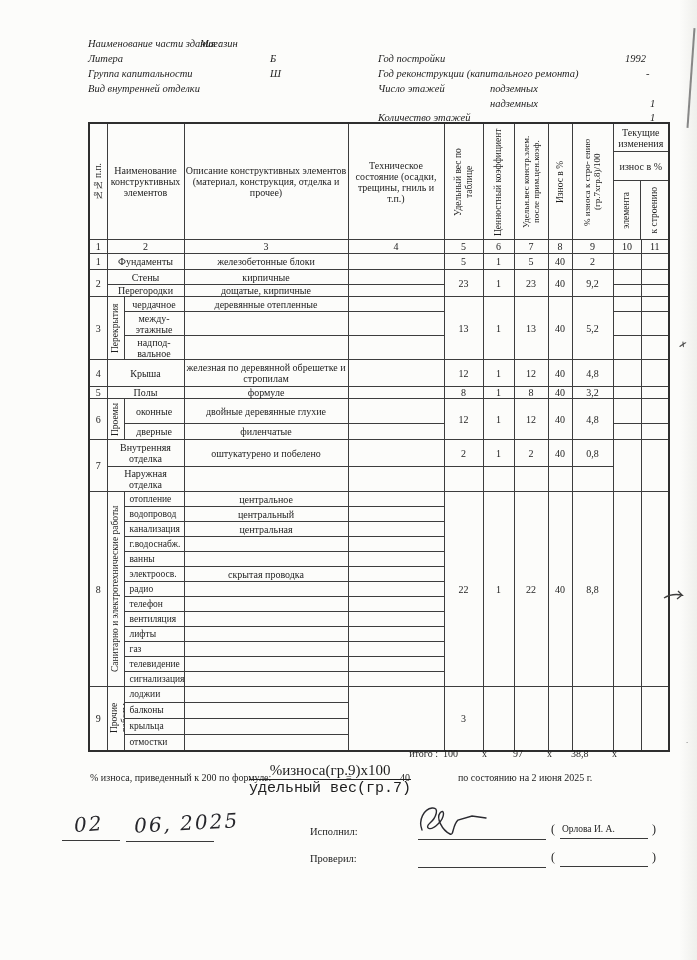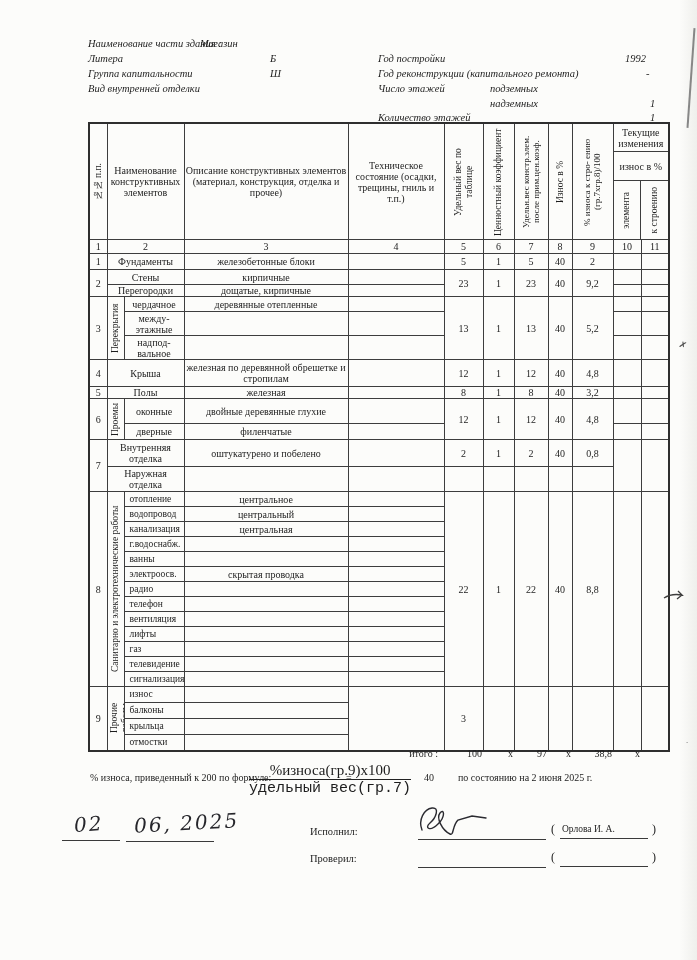--- a/index.html
+++ b/index.html
@@ -22,21 +22,21 @@
   .p0{padding:0;}
   .cur-top{height:27px;border-bottom:1px solid #3d3d3d;display:flex;align-items:center;justify-content:center;font-size:10px;}
   .cur-mid{height:28px;border-bottom:1px solid #3d3d3d;display:flex;align-items:center;justify-content:center;font-size:10px;}
   .cur-bot{height:58px;display:flex;}
   .half{flex:1;display:flex;align-items:center;justify-content:center;}
   .hb{border-left:1px solid #3d3d3d;}
   .h11{height:11px}.h12{height:12px}.h14{height:14px}.h15{height:15px}.h16{height:16px}
   .h24{height:24px}.h25{height:25px}.h27{height:27px}.h116{height:116px}
   
   .sum{font-size:10px;}
-  .cnum{text-align:right;}
+  .cnum{text-align:left;}
   .frac{display:inline-block;text-align:center;font-size:15px;line-height:1.15;}
   .frac .den{display:block;border-top:1px solid #222;font-family:Liberation Mono, monospace;}
   .hand{font-size:20px;font-style:italic;font-family:"DejaVu Serif",serif;color:#26262b;letter-spacing:2px;}
   .uline{border-bottom:1.3px solid #3a3a3a;height:1px;}
   .pn{font-size:9.5px;}
   .wm{font-size:64px;font-weight:bold;color:rgba(188,196,206,0.28);font-family:"Liberation Sans",sans-serif;letter-spacing:6px;}
   .scratch{width:1.5px;background:#6b6b6b;transform:rotate(4deg);opacity:.8;}
   .mark{color:#4d4d4d;font-size:9px;}
 </style>
 </head>
@@ -201,21 +201,21 @@
       <td>12</td>
       <td>40</td>
       <td>4,8</td>
       <td></td>
       <td></td>
     </tr>
 
     <tr class="h11">
       <td>5</td>
       <td colspan="2">Полы</td>
-      <td>железная</td>
+      <td>формуле</td>
       <td></td>
       <td>8</td>
       <td>1</td>
       <td>8</td>
       <td>40</td>
       <td>3,2</td>
       <td></td>
       <td></td>
     </tr>
 
@@ -336,21 +336,21 @@
           </tr>
     <tr class="h15">
             <td class="tl">сигнализация</td>
             <td></td>
             <td></td>
           </tr>
 
     <tr class="h16">
       <td rowspan="4">9</td>
       <td rowspan="4"><span class="vert vg9">Прочие работы</span></td>
-      <td class="tl">износ</td>
+      <td class="tl">лоджии</td>
       <td></td>
       <td rowspan="4"></td>
       <td rowspan="4">3</td>
       <td rowspan="4"></td>
       <td rowspan="4"></td>
       <td rowspan="4"></td>
       <td rowspan="4"></td>
       <td rowspan="4"></td>
       <td rowspan="4"></td>
     </tr>

